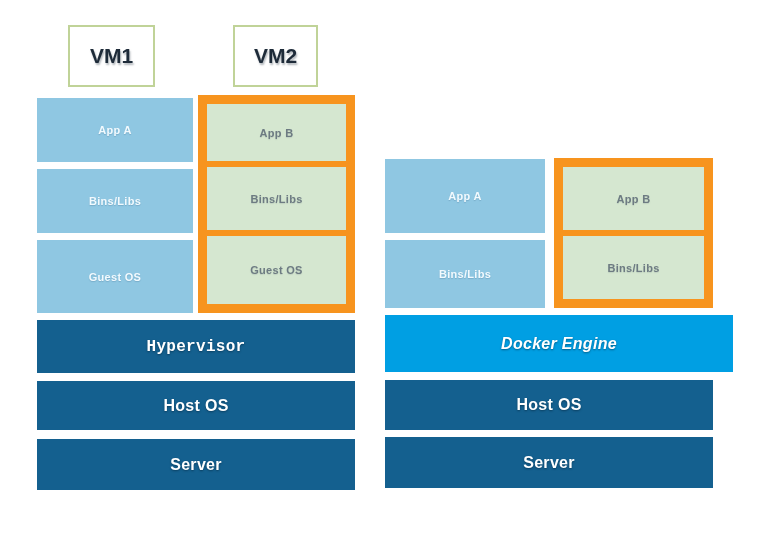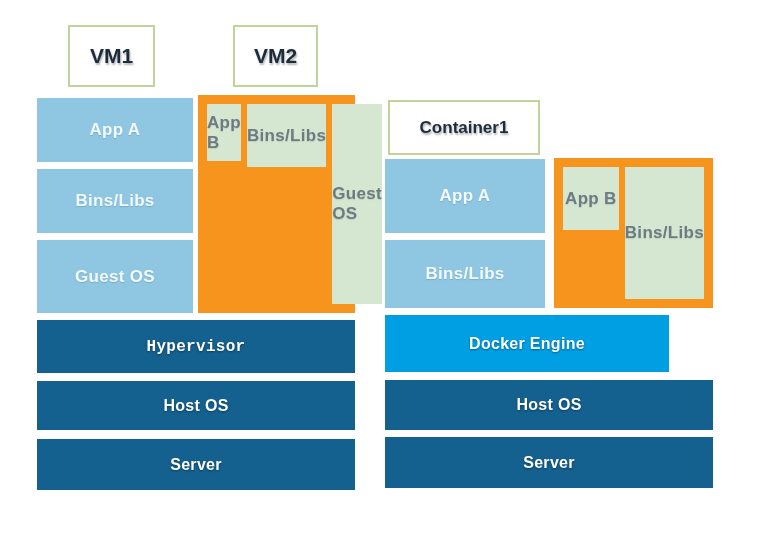--- a/index.html
+++ b/index.html
@@ -3,39 +3,39 @@
 <meta charset="utf-8">
 <style>
   html,body{margin:0;padding:0;background:#ffffff;}
   body{font-family:"Liberation Sans","DejaVu Sans",sans-serif;}
   .canvas{
     position:relative;width:765px;height:551px;background:#ffffff;overflow:hidden;
   }
   .abs{position:absolute;box-sizing:border-box;}
   .cell{
     display:flex;align-items:center;justify-content:center;
-    font-weight:bold;font-size:17px;letter-spacing:.3px;
+    font-weight:bold;font-size:11px;letter-spacing:.3px;
   }
   .blue-cell{background:#8fc7e2;color:#f2fafe;text-shadow:0 1px 1px rgba(90,140,170,.45);}
   .green-cell{background:#d5e7d0;color:#6d7b82;text-shadow:0 1px 1px rgba(150,170,160,.35);}
   .dark-row{
     background:#14608f;color:#ffffff;display:flex;align-items:center;justify-content:center;
     font-weight:bold;font-size:16px;letter-spacing:.3px;text-shadow:0 1px 2px rgba(0,30,50,.5);
   }
   .docker-row{background:#009fe3;}
   .top-label{
     background:#ffffff;border:2px solid #c0d398;
     display:flex;align-items:center;justify-content:center;
     font-weight:bold;color:#1e2b39;text-shadow:1px 2px 2px rgba(30,43,57,.35);
   }
   .vm-label{font-size:21px;}
   .ct-label{font-size:17px;}
   .orange-frame{
     background:#f7941e;
-    display:flex;flex-direction:row;gap:6px;padding:9px;
+    display:flex;flex-direction:column;gap:6px;padding:9px;
   }
   .orange-frame .cell{width:100%;}
 </style>
 </head>
 <body>
 
 <div class="canvas">
 
   <div class="abs top-label vm-label" style="left:68px;top:25px;width:87px;height:62px;">
     <span>VM1</span>
@@ -51,29 +51,26 @@
   <div class="abs orange-frame" style="left:198px;top:95px;width:157px;height:218px;">
     <div class="cell green-cell" style="height:57px;">App B</div>
     <div class="cell green-cell" style="height:63px;">Bins/Libs</div>
     <div class="cell green-cell" style="flex:1;">Guest OS</div>
   </div>
 
   <div class="abs dark-row" style="left:37px;top:320px;width:318px;height:53px;font-family:Liberation Mono, monospace;">Hypervisor</div>
   <div class="abs dark-row" style="left:37px;top:381px;width:318px;height:49px;">Host OS</div>
   <div class="abs dark-row" style="left:37px;top:439px;width:318px;height:51px;">Server</div>
 
-  <div class="abs top-label ct-label" style="left:388px;top:100px;width:152px;height:55px;">
-    <span>Container1</span>
-  </div>
 
   <div class="abs cell blue-cell" style="left:385px;top:159px;width:160px;height:74px;">App A</div>
   <div class="abs cell blue-cell" style="left:385px;top:240px;width:160px;height:68px;">Bins/Libs</div>
 
   <div class="abs orange-frame" style="left:554px;top:158px;width:159px;height:150px;">
     <div class="cell green-cell" style="height:63px;">App B</div>
     <div class="cell green-cell" style="flex:1;">Bins/Libs</div>
   </div>
 
-  <div class="abs dark-row docker-row" style="left:385px;top:315px;width:284px;height:57px;">Docker Engine</div>
+  <div class="abs dark-row docker-row" style="left:385px;top:315px;width:348px;height:57px;font-style:italic;">Docker Engine</div>
   <div class="abs dark-row" style="left:385px;top:380px;width:328px;height:50px;">Host OS</div>
   <div class="abs dark-row" style="left:385px;top:437px;width:328px;height:51px;">Server</div>
 
 </div>
 
 </body></html>

